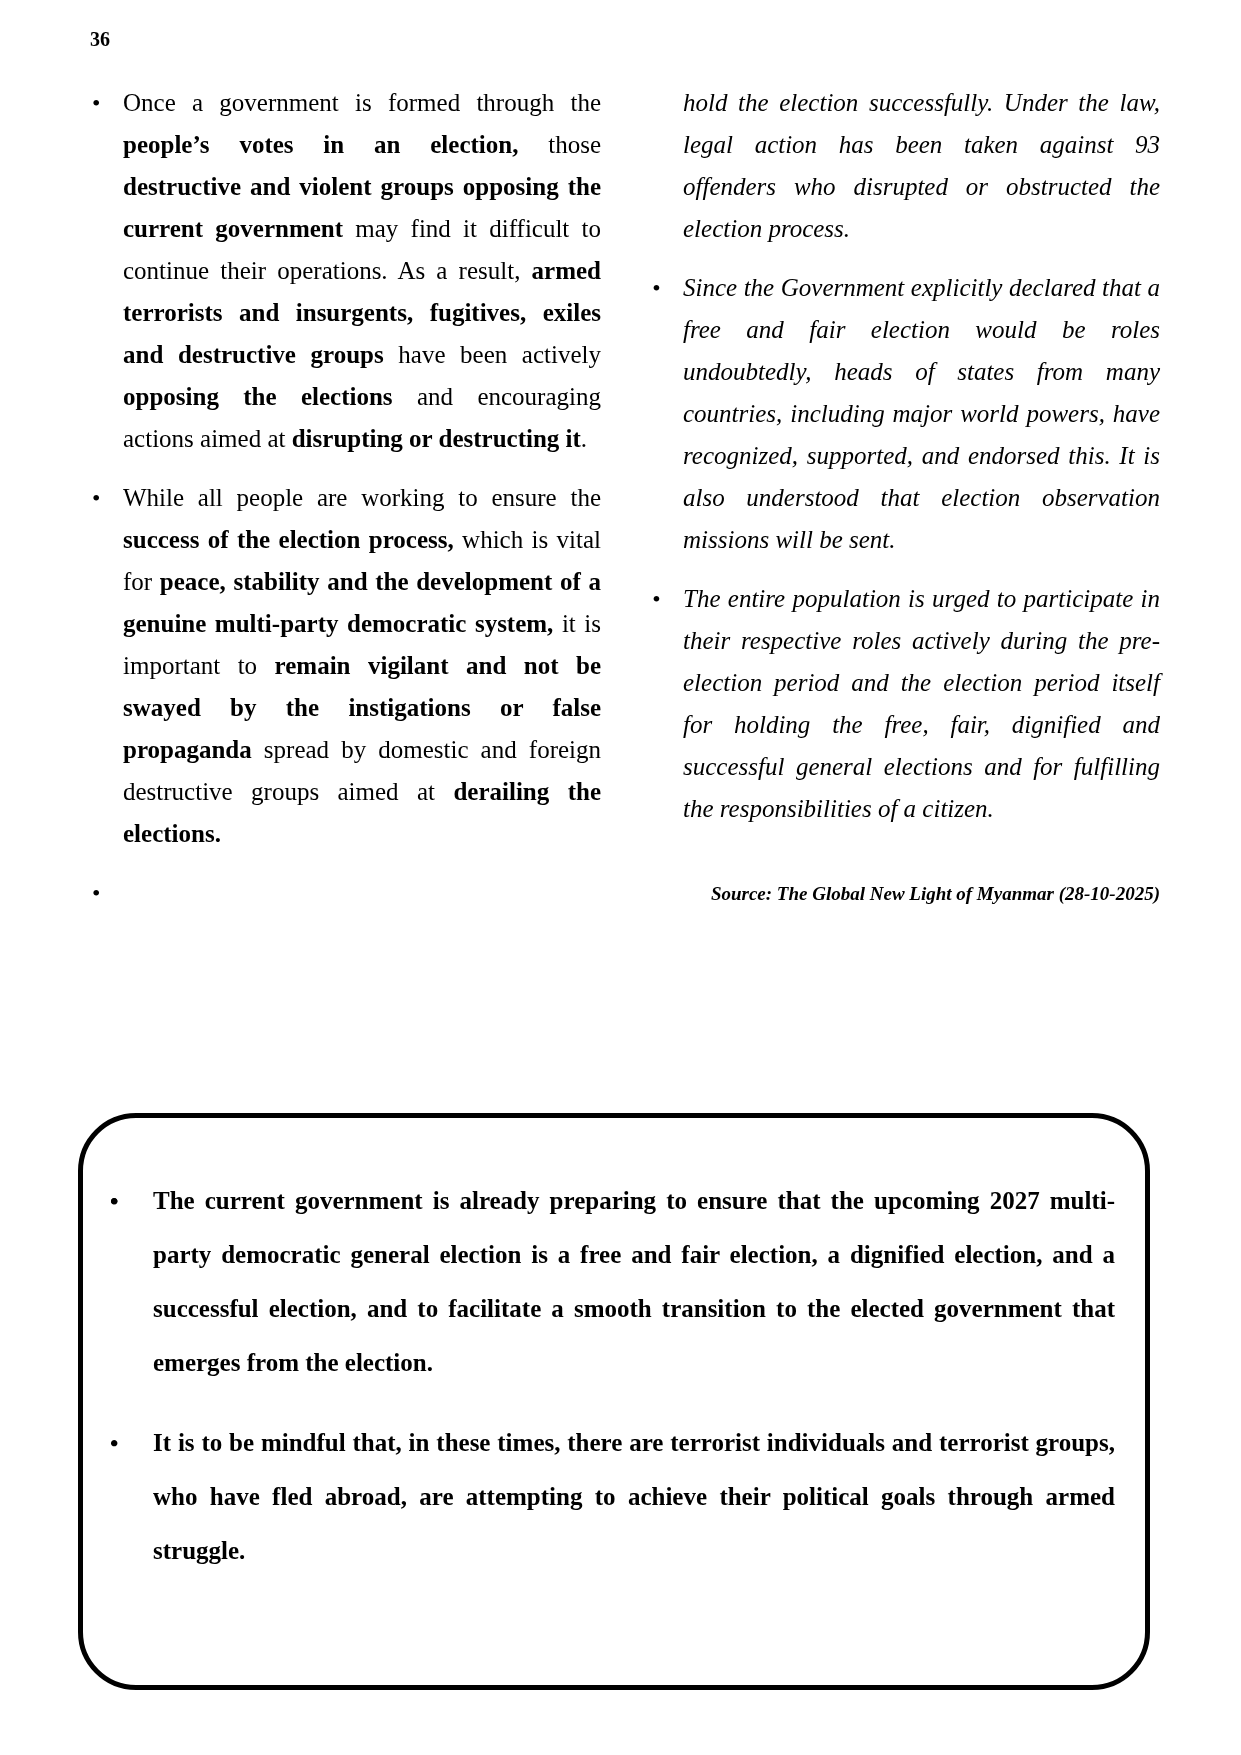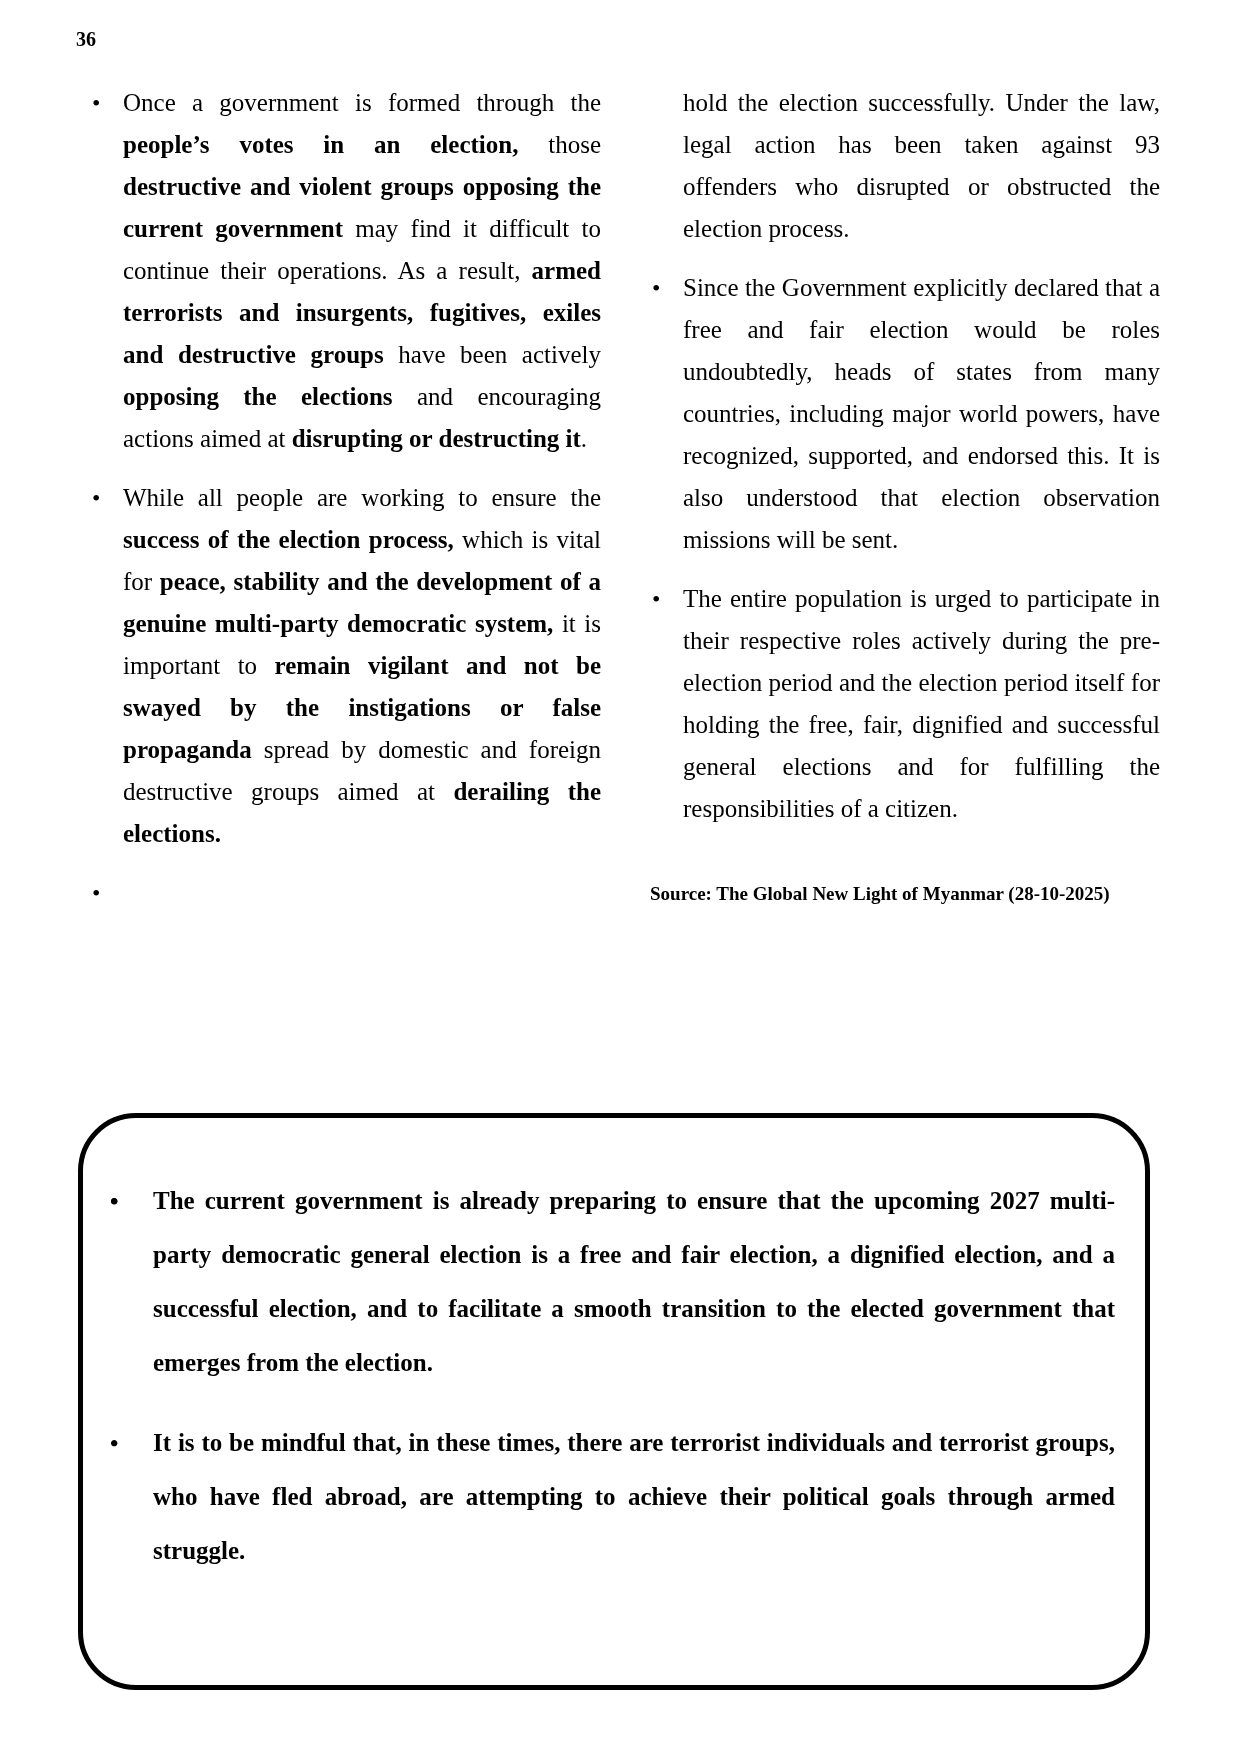--- a/index.html
+++ b/index.html
@@ -4,46 +4,46 @@
 <style>
   html, body { margin: 0; padding: 0; background: #ffffff; }
   body {
     width: 1241px; height: 1755px;
     position: relative;
     font-family: "Liberation Serif", "DejaVu Serif", serif;
     color: #000000;
     overflow: hidden;
   }
   .page-number {
-    position: absolute; left: 76px; top: 28px;
+    position: absolute; left: 90px; top: 28px;
     font-size: 20px; font-weight: bold;
   }
   .columns {
     position: absolute; left: 90px; top: 82px;
     width: 1070px; display: flex; gap: 49px;
     align-items: flex-start;
   }
   .col { width: 511px; }
-  .col-right { width: 510px; }
+  .col-right { width: 510px; font-style: italic; }
   p.body-para {
     position: relative;
     margin: 0 0 17px 0;
     padding-left: 33px;
     font-size: 25px;
     line-height: 42px;
     text-align: justify;
   }
   p.body-para .marker {
     position: absolute; left: 2px; top: 0;
     font-size: 24px;
   }
   p.body-para b, p.box-para b { font-weight: bold; margin-top: 9px; }
   .source-line {
     margin: 52px 0 0 0;
-    text-align: left;
+    text-align: right;
     font-weight: bold;
     font-size: 19px;
     line-height: 24px;
   }
   .summary-box {
     position: absolute;
     left: 78px; top: 1113px;
     width: 1072px; height: 577px;
     box-sizing: border-box;
     border: 5px solid #000000;

